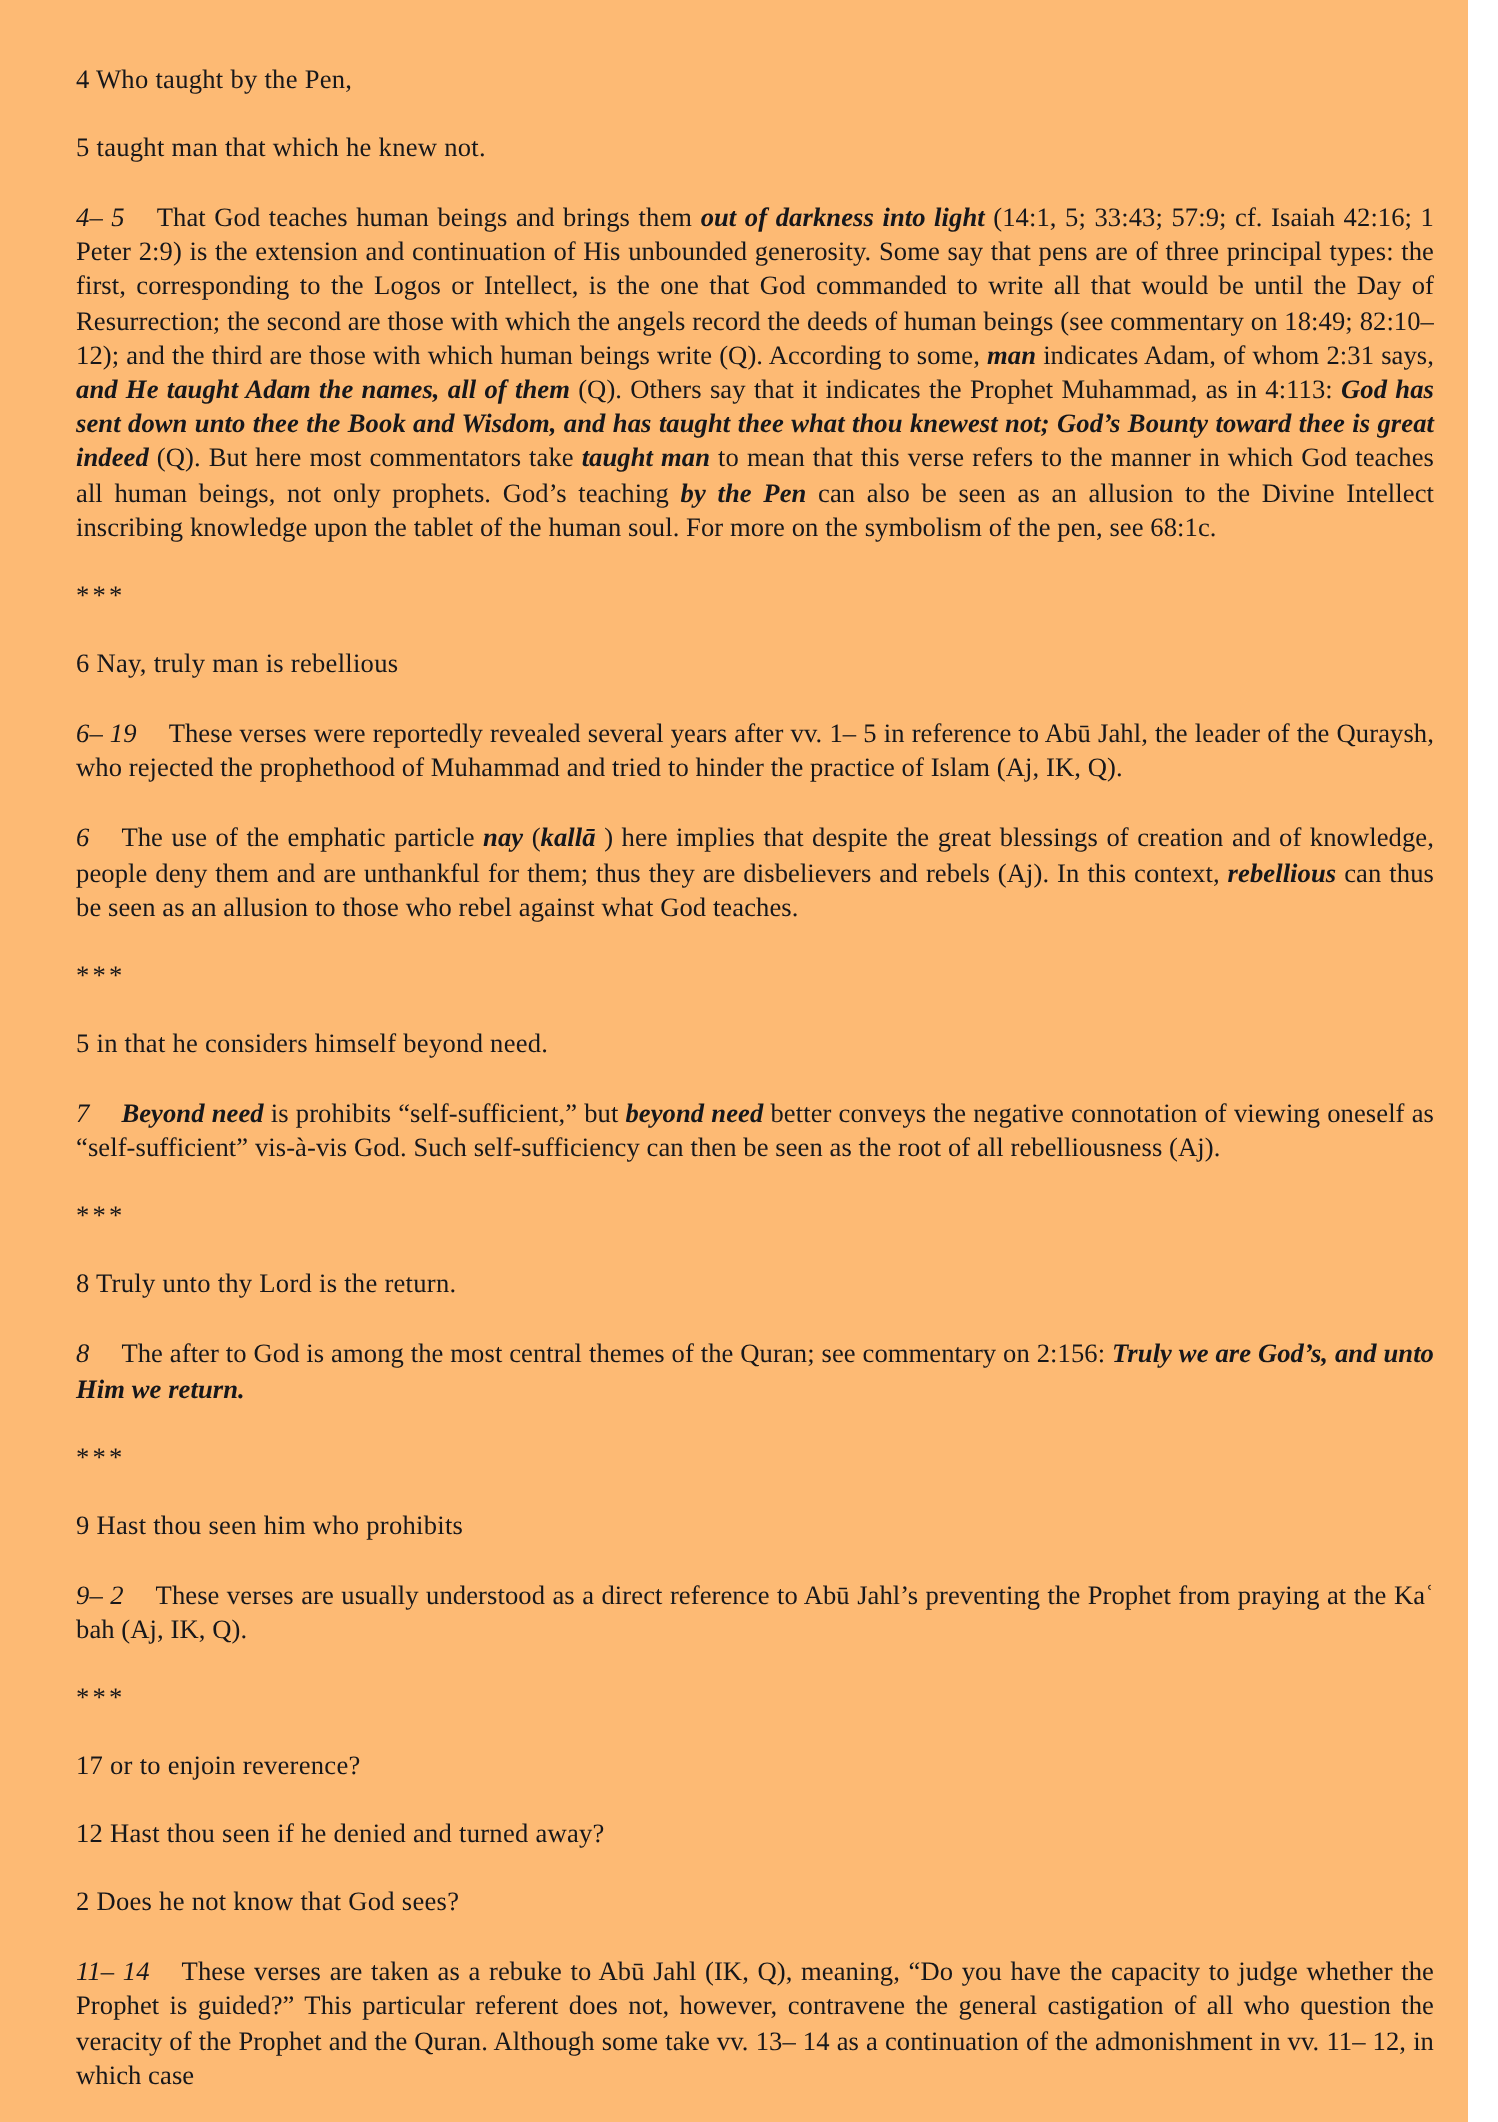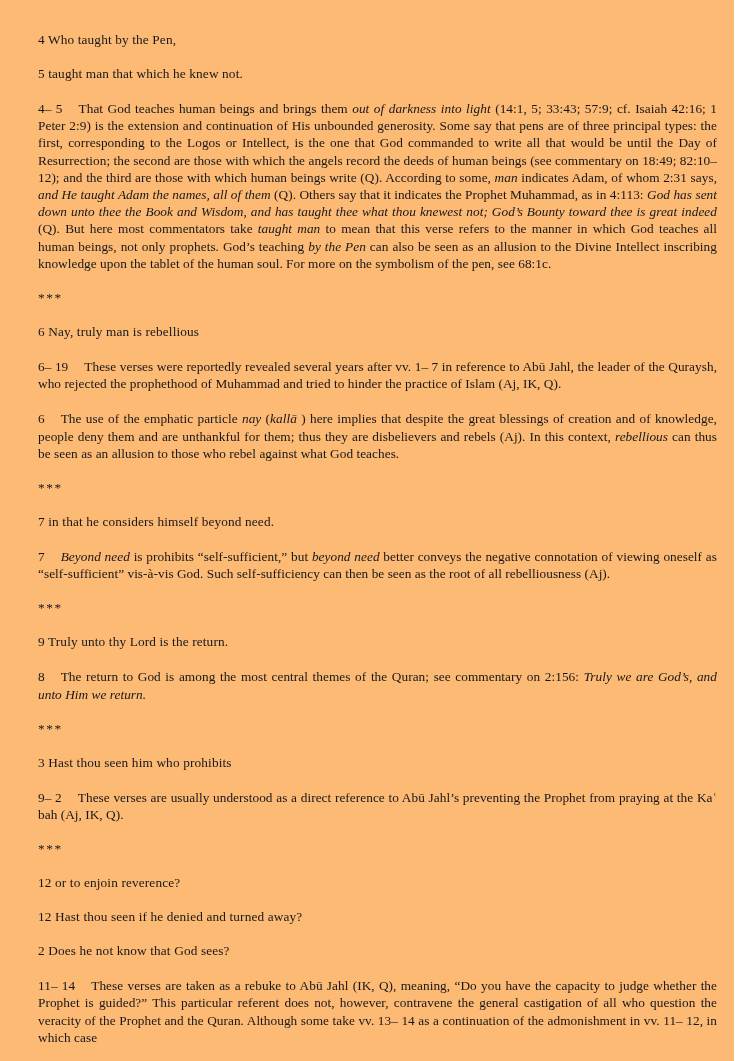--- a/index.html
+++ b/index.html
@@ -38,55 +38,57 @@
   .commentary {
     font-size: 13.3px;
     line-height: 17.2px;
     margin: 0 0 18px 0;
     text-align: justify;
     text-justify: inter-word;
     letter-spacing: 0.003em;
   }
   .commentary .ref {
     white-space: nowrap;
+    font-style: italic;
   }
   .commentary .gap {
     display: inline-block;
     width: 16px;
   }
   .sep {
     font-size: 13.3px;
     line-height: 16px;
     margin: 0 0 18px 0;
     letter-spacing: 0.12em;
   }
   i, .it {
     font-style: italic;
+    font-weight: bold;
   }
 </style>
 </head>
 <body>
 
 <div class="page">
   <div class="content" id="content-root">
       <p class="verse-line">4 Who taught by the Pen,</p>
       <p class="verse-line">5 taught man that which he knew not.</p>
       <p class="commentary"><span class="ref">4– 5</span><span class="gap"></span><span>That God teaches human beings and brings them </span><i>out of darkness into light</i><span> (14:1, 5; 33:43; 57:9; cf. Isaiah 42:16; 1 Peter 2:9) is the extension and continuation of His unbounded generosity. Some say that pens are of three principal types: the first, corresponding to the Logos or Intellect, is the one that God commanded to write all that would be until the Day of Resurrection; the second are those with which the angels record the deeds of human beings (see commentary on 18:49; 82:10– 12); and the third are those with which human beings write (Q). According to some, </span><i>man</i><span> indicates Adam, of whom 2:31 says, </span><i>and He taught Adam the names, all of them</i><span> (Q). Others say that it indicates the Prophet Muhammad, as in 4:113: </span><i>God has sent down unto thee the Book and Wisdom, and has taught thee what thou knewest not; God’s Bounty toward thee is great indeed</i><span> (Q). But here most commentators take </span><i>taught man</i><span> to mean that this verse refers to the manner in which God teaches all human beings, not only prophets. God’s teaching </span><i>by the Pen</i><span> can also be seen as an allusion to the Divine Intellect inscribing knowledge upon the tablet of the human soul. For more on the symbolism of the pen, see 68:1c.</span></p>
       <p class="sep">***</p>
       <p class="verse-line">6 Nay, truly man is rebellious</p>
-      <p class="commentary"><span class="ref">6– 19</span><span class="gap"></span><span>These verses were reportedly revealed several years after vv. 1– 7 in reference to Abū Jahl, the leader of the Quraysh, who rejected the prophethood of Muhammad and tried to hinder the practice of Islam (Aj, IK, Q).</span></p>
+      <p class="commentary"><span class="ref">6– 19</span><span class="gap"></span><span>These verses were reportedly revealed several years after vv. 1– 5 in reference to Abū Jahl, the leader of the Quraysh, who rejected the prophethood of Muhammad and tried to hinder the practice of Islam (Aj, IK, Q).</span></p>
       <p class="commentary"><span class="ref">6</span><span class="gap"></span><span>The use of the emphatic particle </span><i>nay</i><span> (</span><i>kallā </i><span>) here implies that despite the great blessings of creation and of knowledge, people deny them and are unthankful for them; thus they are disbelievers and rebels (Aj). In this context, </span><i>rebellious</i><span> can thus be seen as an allusion to those who rebel against what God teaches.</span></p>
       <p class="sep">***</p>
-      <p class="verse-line">7 in that he considers himself beyond need.</p>
+      <p class="verse-line">5 in that he considers himself beyond need.</p>
       <p class="commentary"><span class="ref">7</span><span class="gap"></span><i>Beyond need</i><span> is prohibits “self-sufficient,” but </span><i>beyond need</i><span> better conveys the negative connotation of viewing oneself as “self-sufficient” vis-à-vis God. Such self-sufficiency can then be seen as the root of all rebelliousness (Aj).</span></p>
       <p class="sep">***</p>
-      <p class="verse-line">9 Truly unto thy Lord is the return.</p>
-      <p class="commentary"><span class="ref">8</span><span class="gap"></span><span>The return to God is among the most central themes of the Quran; see commentary on 2:156: </span><i>Truly we are God’s, and unto Him we return.</i></p>
+      <p class="verse-line">8 Truly unto thy Lord is the return.</p>
+      <p class="commentary"><span class="ref">8</span><span class="gap"></span><span>The after to God is among the most central themes of the Quran; see commentary on 2:156: </span><i>Truly we are God’s, and unto Him we return.</i></p>
       <p class="sep">***</p>
-      <p class="verse-line">3 Hast thou seen him who prohibits</p>
+      <p class="verse-line">9 Hast thou seen him who prohibits</p>
       <p class="commentary"><span class="ref">9– 2</span><span class="gap"></span><span>These verses are usually understood as a direct reference to Abū Jahl’s preventing the Prophet from praying at the Kaʿ bah (Aj, IK, Q).</span></p>
       <p class="sep">***</p>
-      <p class="verse-line">12 or to enjoin reverence?</p>
+      <p class="verse-line">17 or to enjoin reverence?</p>
       <p class="verse-line">12 Hast thou seen if he denied and turned away?</p>
       <p class="verse-line">2 Does he not know that God sees?</p>
       <p class="commentary"><span class="ref">11– 14</span><span class="gap"></span><span>These verses are taken as a rebuke to Abū Jahl (IK, Q), meaning, “Do you have the capacity to judge whether the Prophet is guided?” This particular referent does not, however, contravene the general castigation of all who question the veracity of the Prophet and the Quran. Although some take vv. 13– 14 as a continuation of the admonishment in vv. 11– 12, in which case </span></p>
     </div>
 </div>
 
 </body></html>

